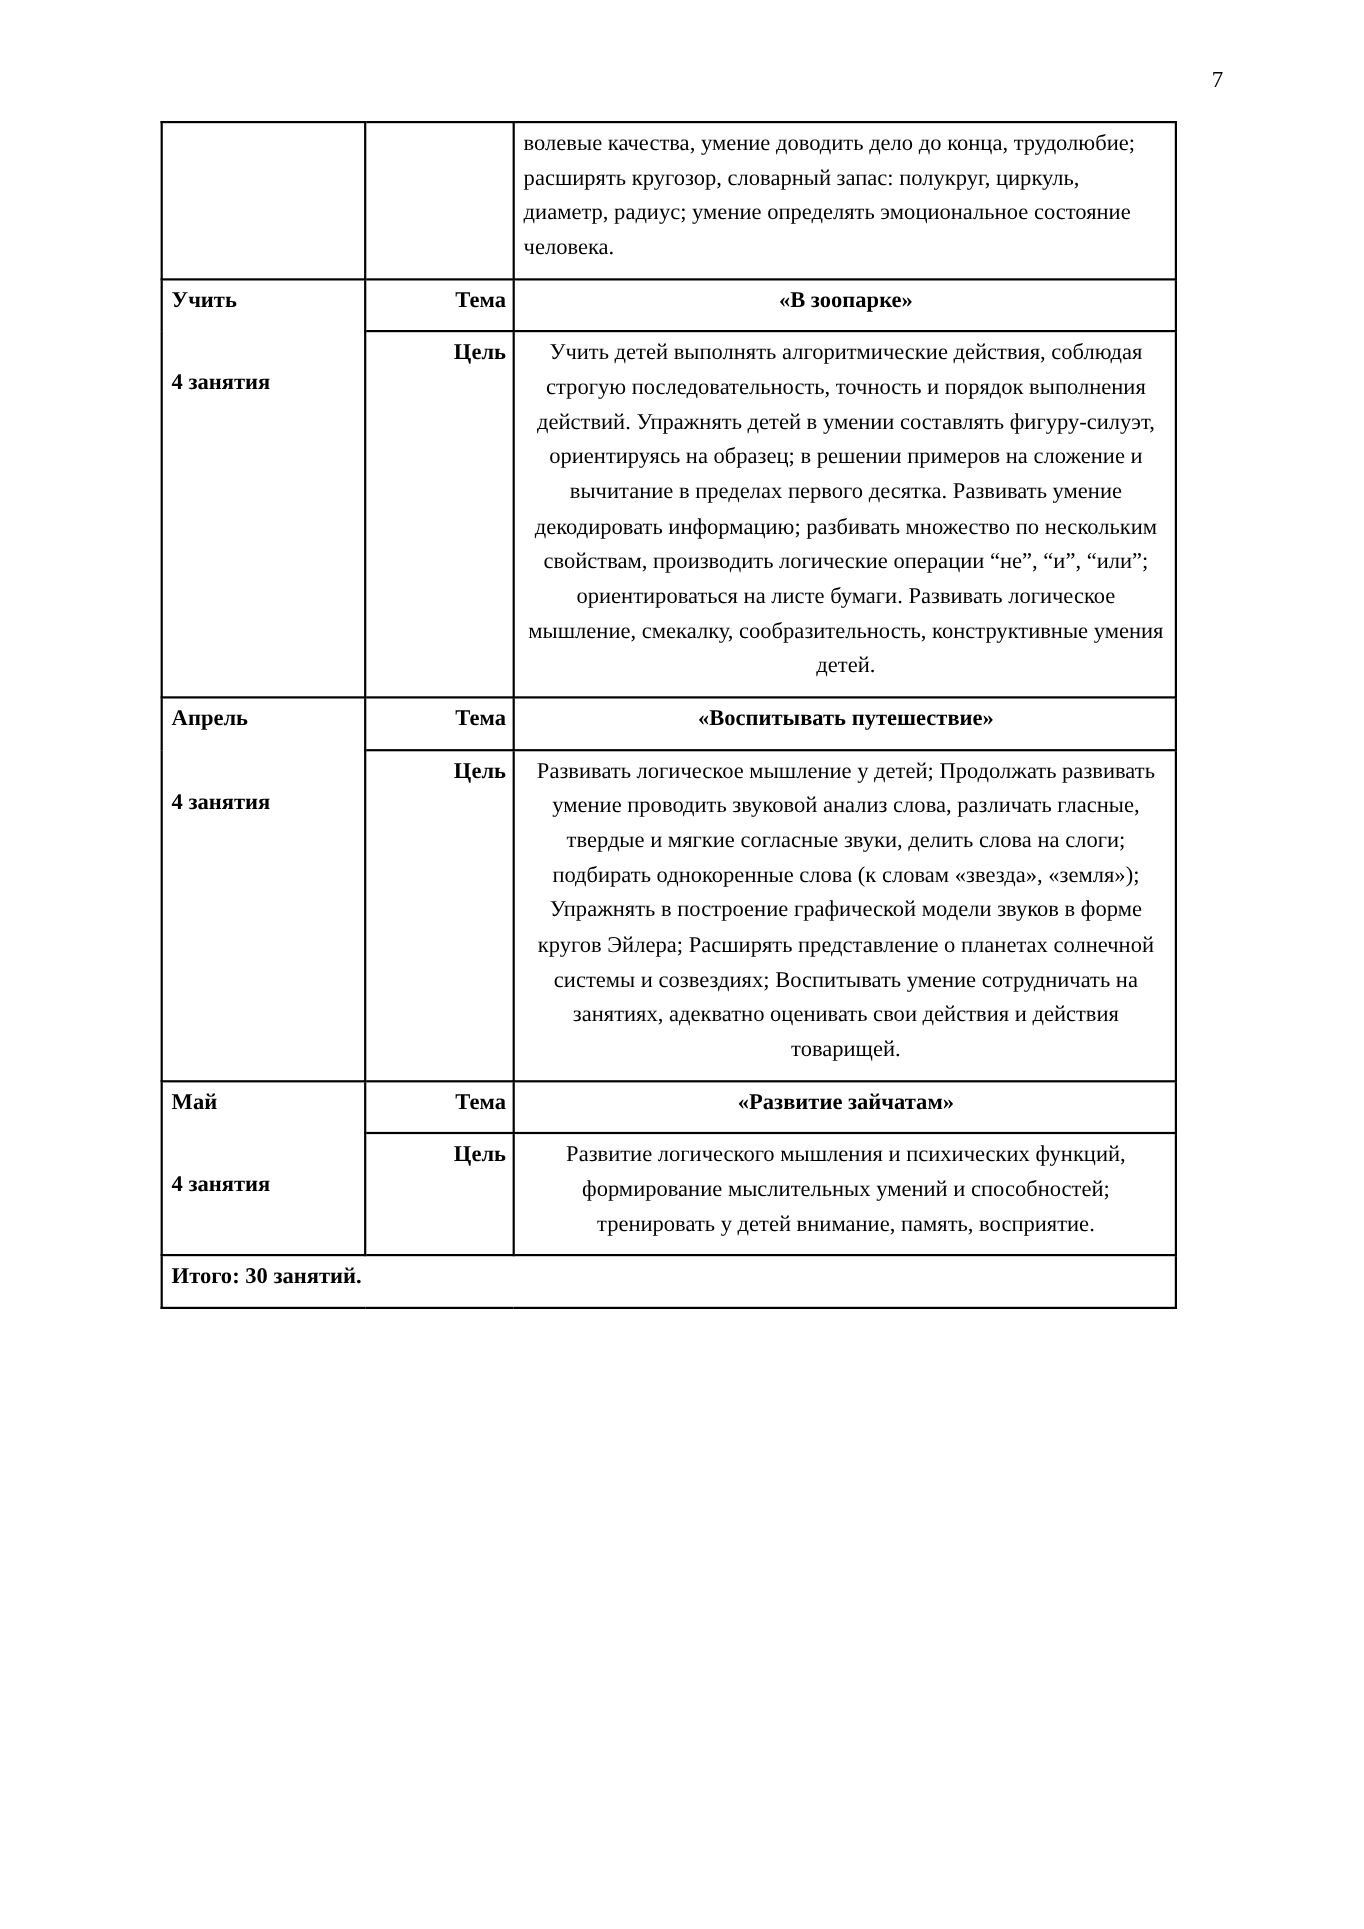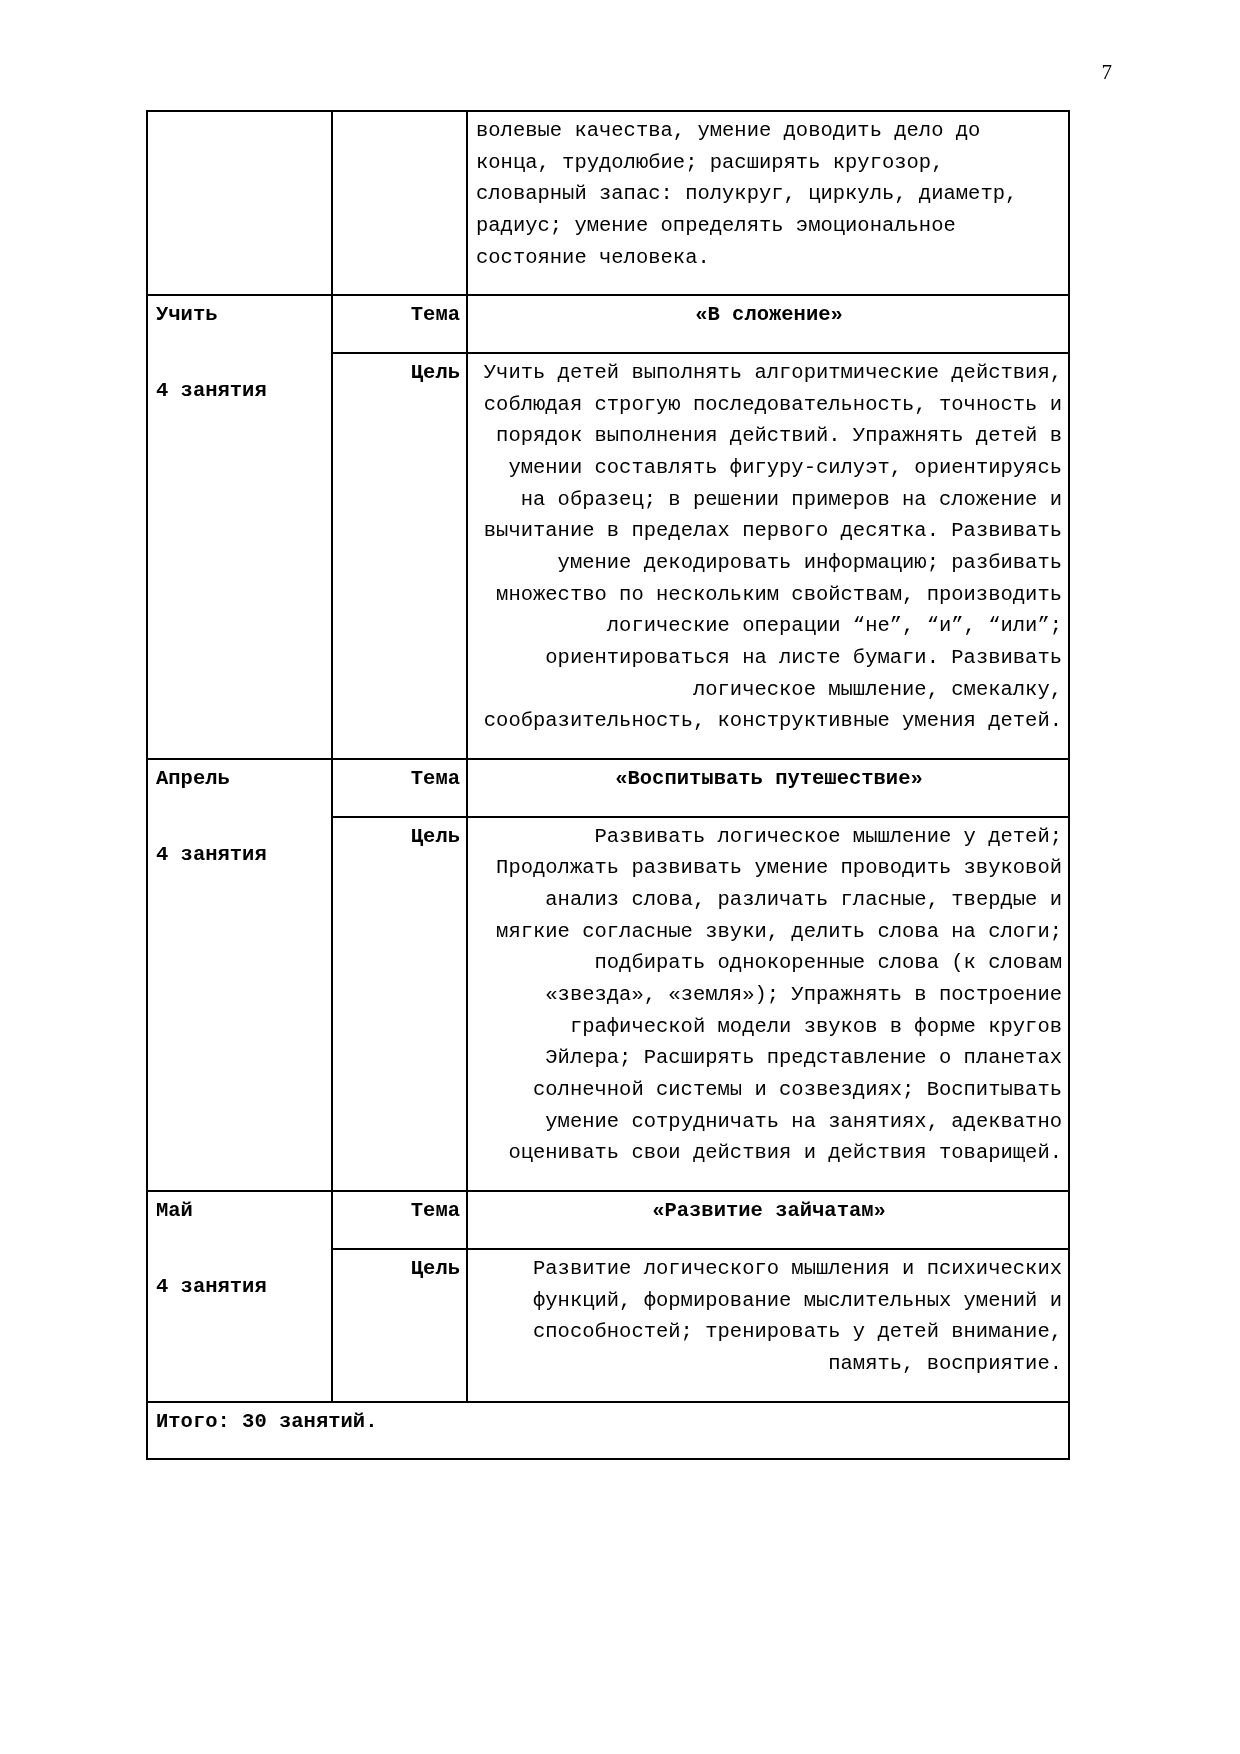--- a/index.html
+++ b/index.html
@@ -44,23 +44,22 @@
   table.plan {
     border-collapse: collapse;
     width: 922px;
     table-layout: fixed;
     font-size: 20.5px;
   }
 
   table.plan td {
     border: 2px solid #000000;
     vertical-align: top;
-    padding: 3px 6px 21px 8px;
+    padding: 3px 6px 11px 8px;
     line-height: 1.545;
-    font-family: Liberation Mono, monospace;
   }
 
   col.c-month  { width: 185px; }
   col.c-label  { width: 135px; }
   col.c-body   { width: 602px; }
 
   .cell-month {
     font-weight: bold;
     padding-left: 10px;
   }
@@ -75,21 +74,21 @@
   }
 
   .cell-theme {
     font-weight: bold;
     text-align: center;
     padding-left: 6px;
     padding-right: 6px;
   }
 
   .cell-goal {
-    text-align: right;
+    text-align: center;
     padding-right: 8px;
     hyphens: none;
   }
 
   .cell-blank { }
 
   .cell-total {
     font-weight: bold;
     padding-left: 10px;
     padding-top: 4px;
@@ -123,21 +122,21 @@
           <td class="cell-blank"></td>
           <td class="cell-goal spill">волевые качества, умение доводить дело до конца, трудолюбие; расширять кругозор, словарный запас: полукруг, циркуль, диаметр, радиус; умение определять эмоциональное состояние человека.</td>
         </tr>
 
         <tr>
           <td class="cell-month" rowspan="2">
             <span class="month-name">Учить</span>
             <span class="month-count">4 занятия</span>
           </td>
           <td class="cell-label">Тема</td>
-          <td class="cell-theme">«В сложение»</td>
+          <td class="cell-theme">«В зоопарке»</td>
         </tr>
         <tr>
           <td class="cell-label">Цель</td>
           <td class="cell-goal">Учить детей выполнять алгоритмические действия, соблюдая строгую последовательность, точность и порядок выполнения действий. Упражнять детей в умении составлять фигуру-силуэт, ориентируясь на образец; в решении примеров на сложение и вычитание в пределах первого десятка. Развивать умение декодировать информацию; разбивать множество по нескольким свойствам, производить логические операции “не”, “и”, “или”; ориентироваться на листе бумаги. Развивать логическое мышление, смекалку, сообразительность, конструктивные умения детей.</td>
         </tr>
 
         <tr>
           <td class="cell-month" rowspan="2">
             <span class="month-name">Апрель</span>
             <span class="month-count">4 занятия</span>

